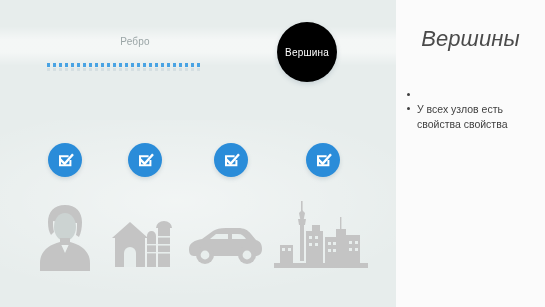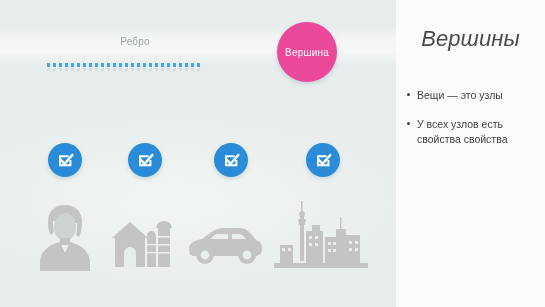--- a/index.html
+++ b/index.html
@@ -91,21 +91,21 @@
         rgba(0,0,0,0) 3px, rgba(0,0,0,0) 6px);
   }
   
   #vertex-node {
     position: absolute;
     left: 277px;
     top: 22px;
     width: 60px;
     height: 60px;
     border-radius: 50%;
-    background: #ec4899;
+    background: #000000;
     box-shadow: 0 2px 5px rgba(80,110,130,0.22);
     display: flex;
     align-items: center;
     justify-content: center;
   }
   #vertex-label {
     font-size: 10px;
     color: #ffffff;
     letter-spacing: 0.2px;
   }
@@ -323,21 +323,20 @@
 
   </div>
 
   <div id="text-panel">
 
     <div id="slide-title">Вершины</div>
 
     <ul id="bullet-list">
       <li class="bullet-item">
         <span class="bullet-dot"></span>
-        <span>Вещи — это узлы</span>
       </li>
       <li class="bullet-item">
         <span class="bullet-dot"></span>
         <span>У всех узлов есть свойства свойства</span>
       </li>
     </ul>
 
   </div>
 
 </div>

